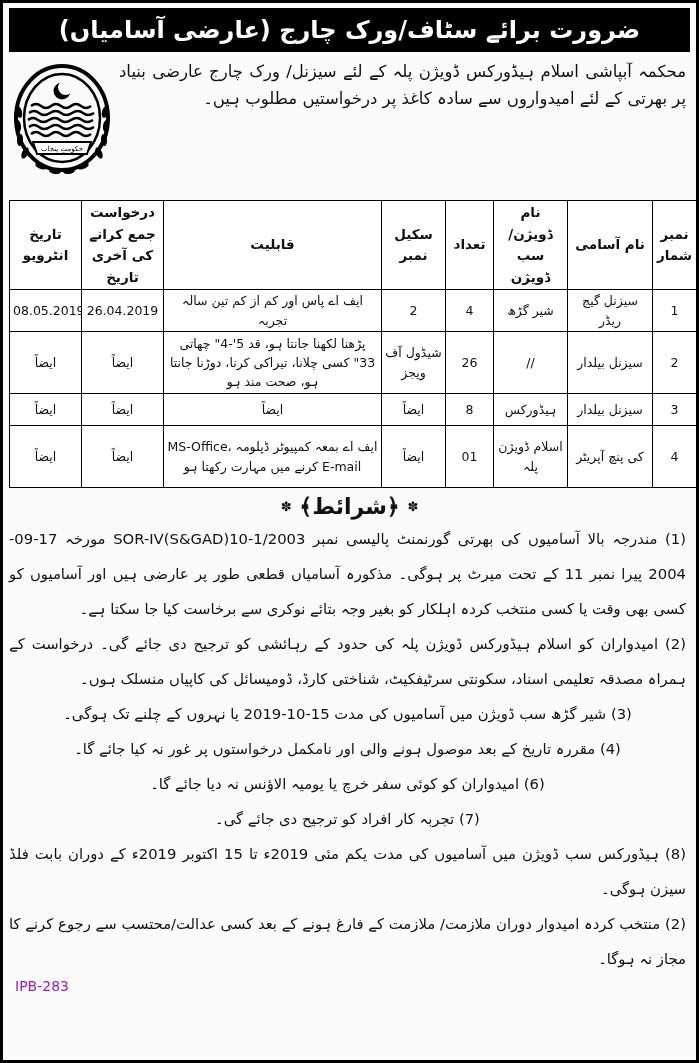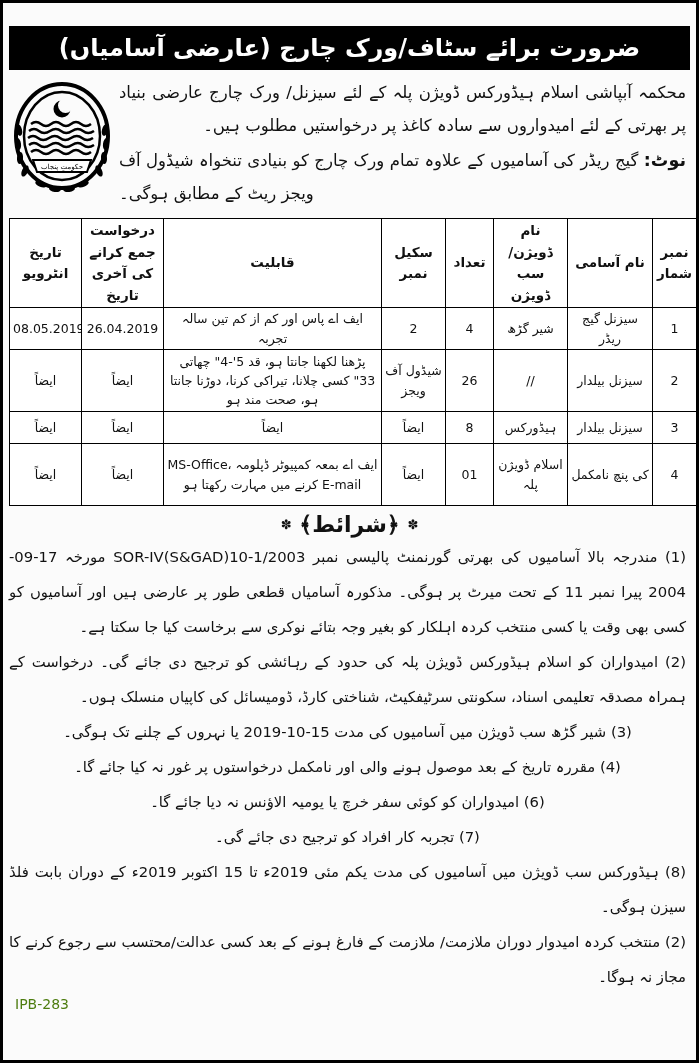--- a/index.html
+++ b/index.html
@@ -13,32 +13,31 @@
     color:#111;
   }
   .page{padding:5px 6px 0 6px;}
   
   .title-bar{
     background:#000;color:#fff;
     height:44px;line-height:44px;
     text-align:center;
     font-size:24px;font-weight:bold;
     margin-bottom:6px;
-    margin-top:18px;
   }
   
   .header-block{direction:rtl;text-align:right;min-height:138px;}
   .emblem{
     float:left;width:102px;height:126px;
     margin:2px 6px 0 2px;
     text-decoration:underline;
   }
   .intro{
     margin:2px 4px 0 0;
-    font-size:16.5px;line-height:33px;
+    font-size:16.5px;line-height:27px;
     text-align:justify;
   }
   .note{
     margin:2px 4px 0 0;
     font-size:16.5px;line-height:33px;
     text-align:justify;
     text-align-last:left;
   }
   .note .note-label{font-weight:bold;font-size:17.5px;}
   
@@ -72,21 +71,21 @@
   .cond-heading .orn{font-size:13px;vertical-align:3px;font-weight:normal;}
   .conditions{direction:rtl;}
   .conditions p{
     margin:0 4px 0 0;
     font-size:14.8px;line-height:35px;
     text-align:justify;
   }
   .conditions p.short{text-align:center;}
   
   .ref-line{
-    font-size:14px;color:#4d7c0f;
+    font-size:14px;color:#a21caf;
     margin:2px 0 1px 6px;
     direction:ltr;text-align:left;
   }
 </style>
 </head>
 <body>
 
 <div class="page">
 
   <div class="title-bar">
@@ -123,24 +122,20 @@
           <ellipse cx="93" cy="80" rx="3" ry="6" transform="rotate(-5 93 80)"></ellipse>
           <ellipse cx="88" cy="93" rx="3" ry="6" transform="rotate(-25 88 93)"></ellipse>
           <ellipse cx="30" cy="106" rx="6" ry="3" transform="rotate(20 30 106)"></ellipse>
           <ellipse cx="44" cy="111" rx="6" ry="3" transform="rotate(8 44 111)"></ellipse>
           <ellipse cx="58" cy="111" rx="6" ry="3" transform="rotate(-8 58 111)"></ellipse>
           <ellipse cx="72" cy="106" rx="6" ry="3" transform="rotate(-20 72 106)"></ellipse>
         </g>
       </svg>
     </div>
     <p class="intro">محکمہ آبپاشی اسلام ہیڈورکس ڈویژن پلہ کے لئے سیزنل/ ورک چارج عارضی بنیاد پر بھرتی کے لئے امیدواروں سے سادہ کاغذ پر درخواستیں مطلوب ہیں۔</p>
-    <p class="note">
-      <span class="note-label">نوٹ:</span>
-      <span>گیج ریڈر کی آسامیوں کے علاوہ تمام ورک چارج کو بنیادی تنخواہ شیڈول آف ویجز ریٹ کے مطابق ہوگی۔</span>
-    </p>
   </div>
 
   <table class="jobs">
     <colgroup>
       <col style="width:44px">
         <col style="width:85px">
         <col style="width:74px">
         <col style="width:48px">
       <col style="width:64px">
         <col style="width:218px">
@@ -183,21 +178,21 @@
       <td>سیزنل بیلدار</td>
       <td>ہیڈورکس</td>
       <td>8</td>
       <td>ایضاً</td>
       <td>ایضاً</td>
       <td>ایضاً</td>
       <td>ایضاً</td>
     </tr>
     <tr class="r-tall">
       <td>4</td>
-      <td>کی پنچ نامکمل</td>
+      <td>کی پنچ آپریٹر</td>
       <td>اسلام ڈویژن پلہ</td>
       <td>01</td>
       <td>ایضاً</td>
       <td>ایف اے بمعہ کمپیوٹر ڈپلومہ MS-Office، E-mail کرنے میں مہارت رکھتا ہو</td>
       <td>ایضاً</td>
       <td>ایضاً</td>
     </tr>
   </tbody>
     </table>
 

